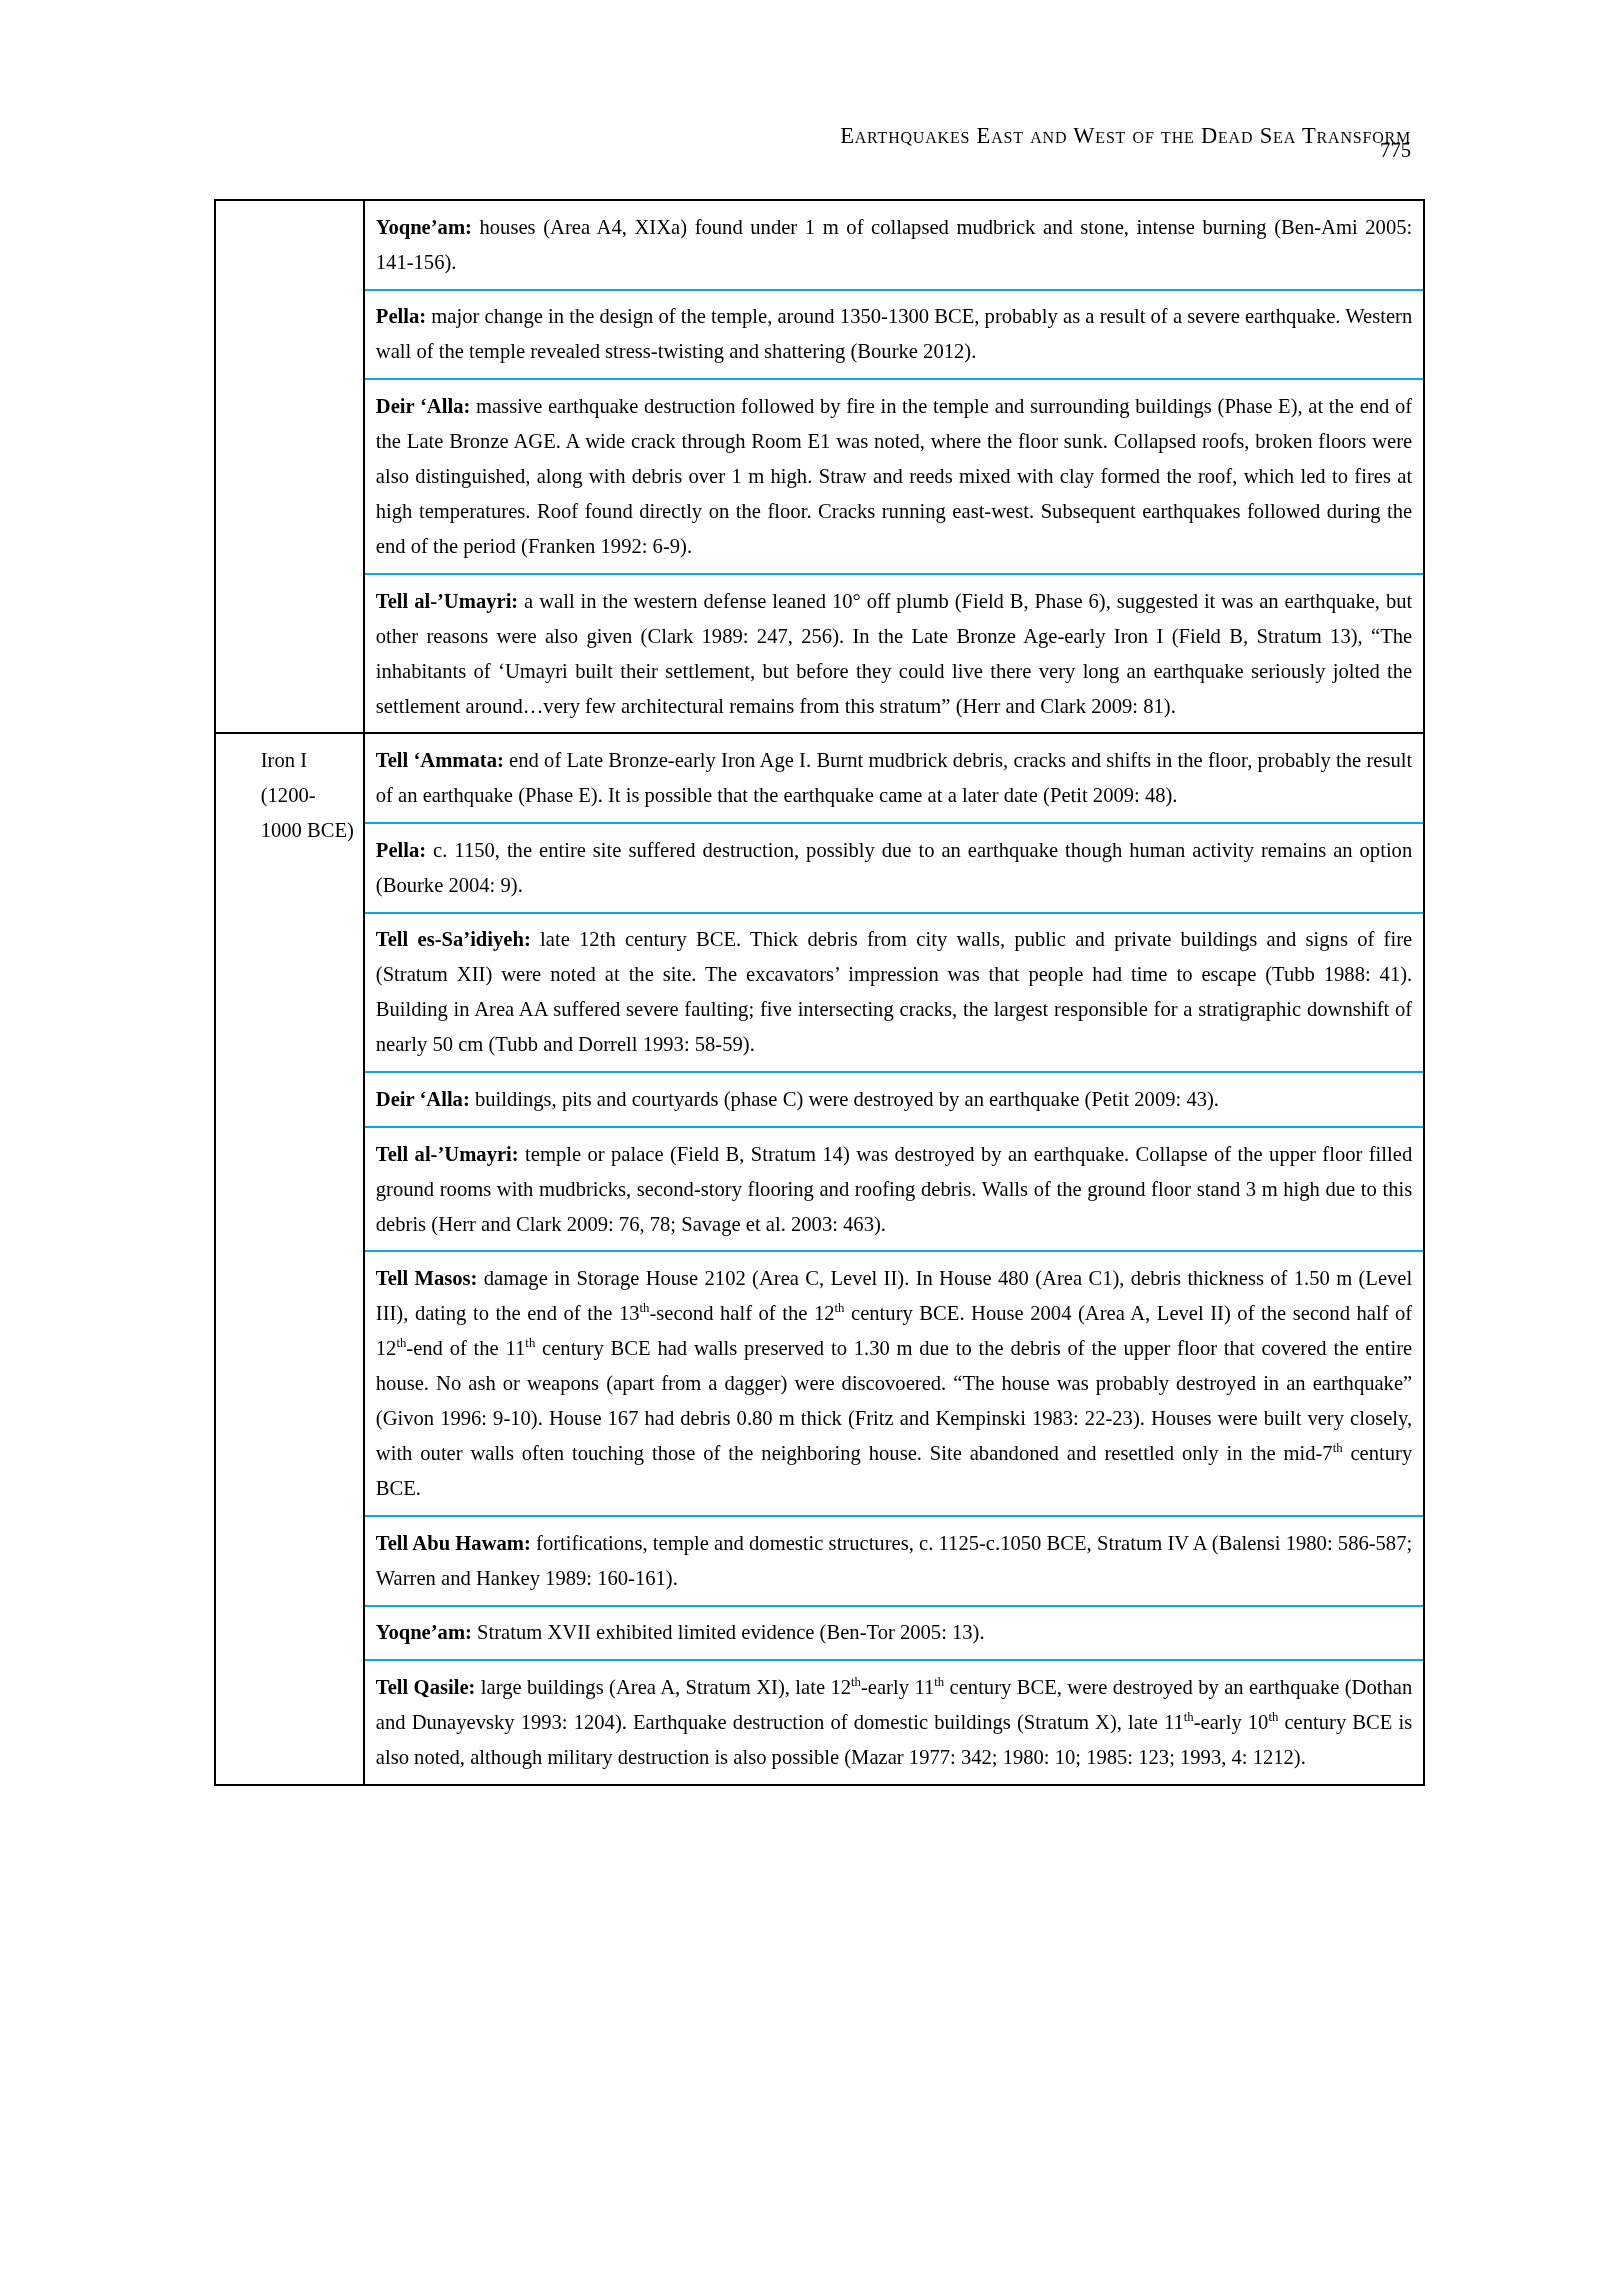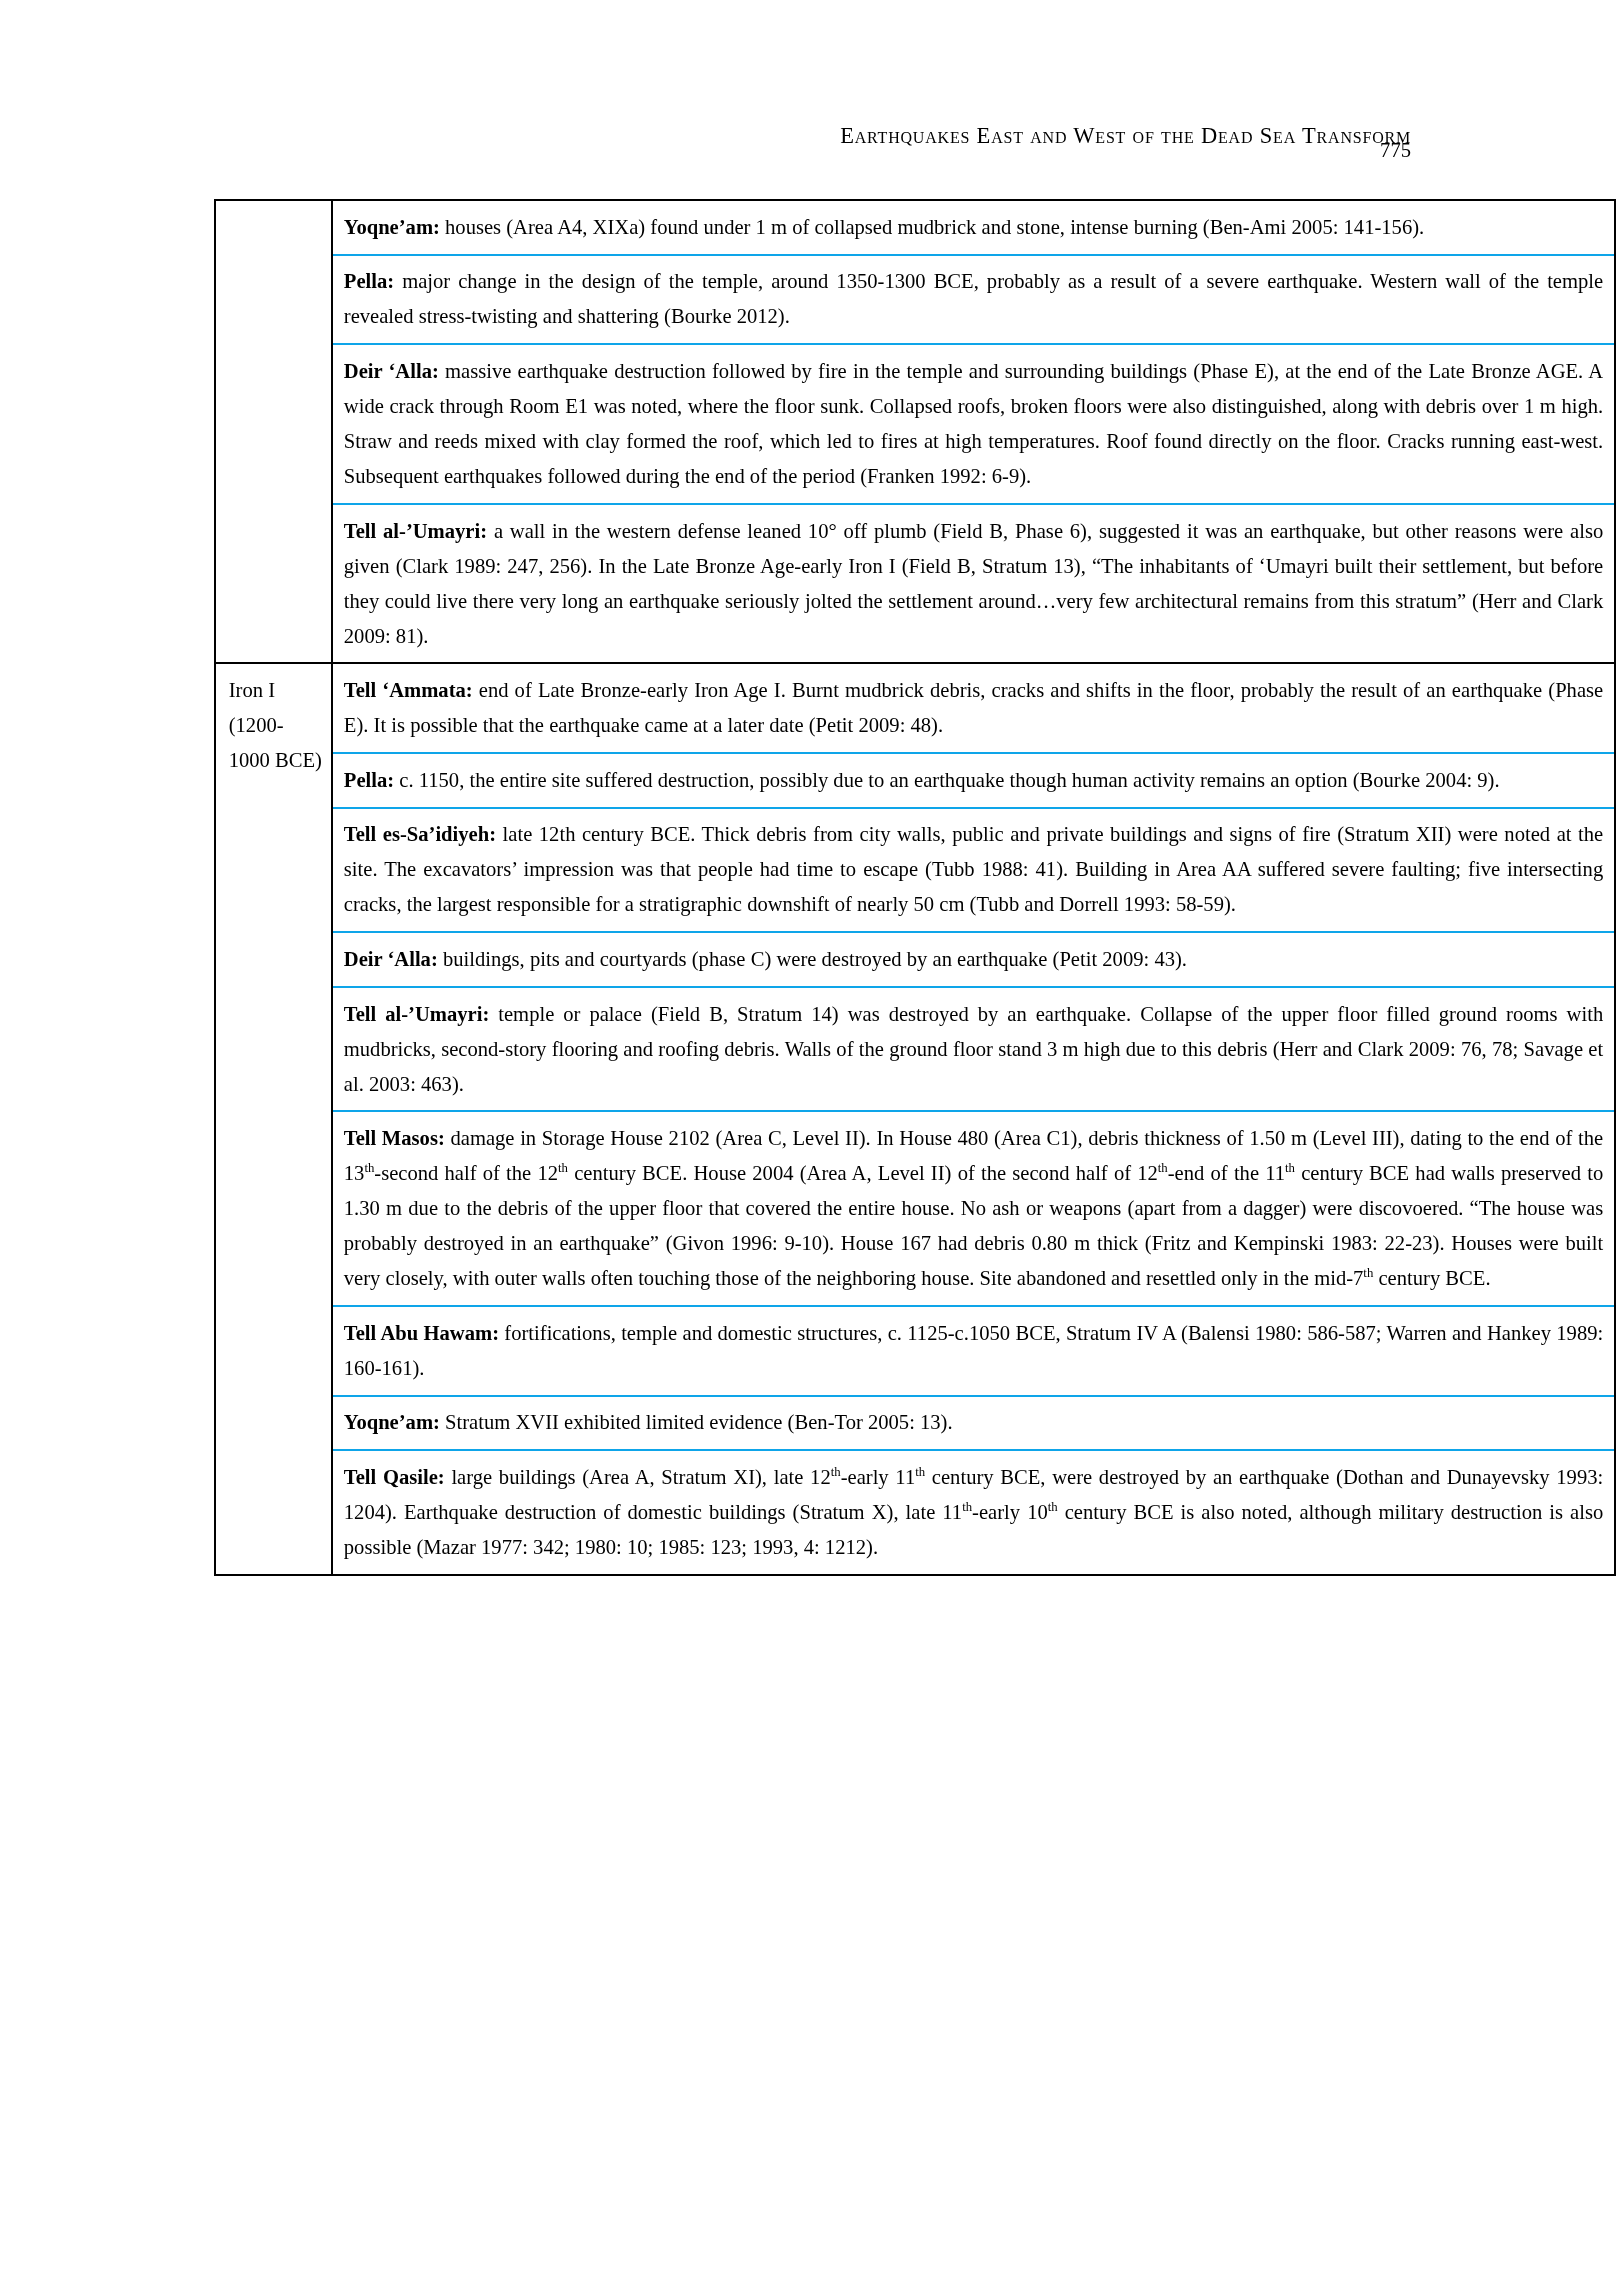--- a/index.html
+++ b/index.html
@@ -30,33 +30,34 @@
   .page-number {
     position: absolute;
     right: 0;
     top: 16px;
     font-size: 20.6px;
   }
   .eq-table {
     position: absolute;
     left: 214px;
     top: 199px;
-    width: 1402px;
+    width: 1211px;
     border: 2px solid #000;
     background: #fff;
   }
   .eq-section { display: flex; align-items: stretch; }
   .eq-section + .eq-section { border-top: 2px solid #000; }
   .period-cell {
     flex: 0 0 117px;
     width: 117px;
     border-right: 2px solid #000;
     padding: 8.8px 8.8px 8.8px 12.7px;
     font-size: 20.6px;
     line-height: 35px;
+    margin-left: 32px;
   }
   .rows-col { flex: 1 1 auto; min-width: 0; }
   .eq-row {
     padding: 8.8px 10.8px 8.8px 10.8px;
     font-size: 20.6px;
     line-height: 35px;
     text-align: justify;
   }
   .eq-row + .eq-row { border-top: 2px solid #0ea5e9; }
   .site-name { font-weight: bold; }

